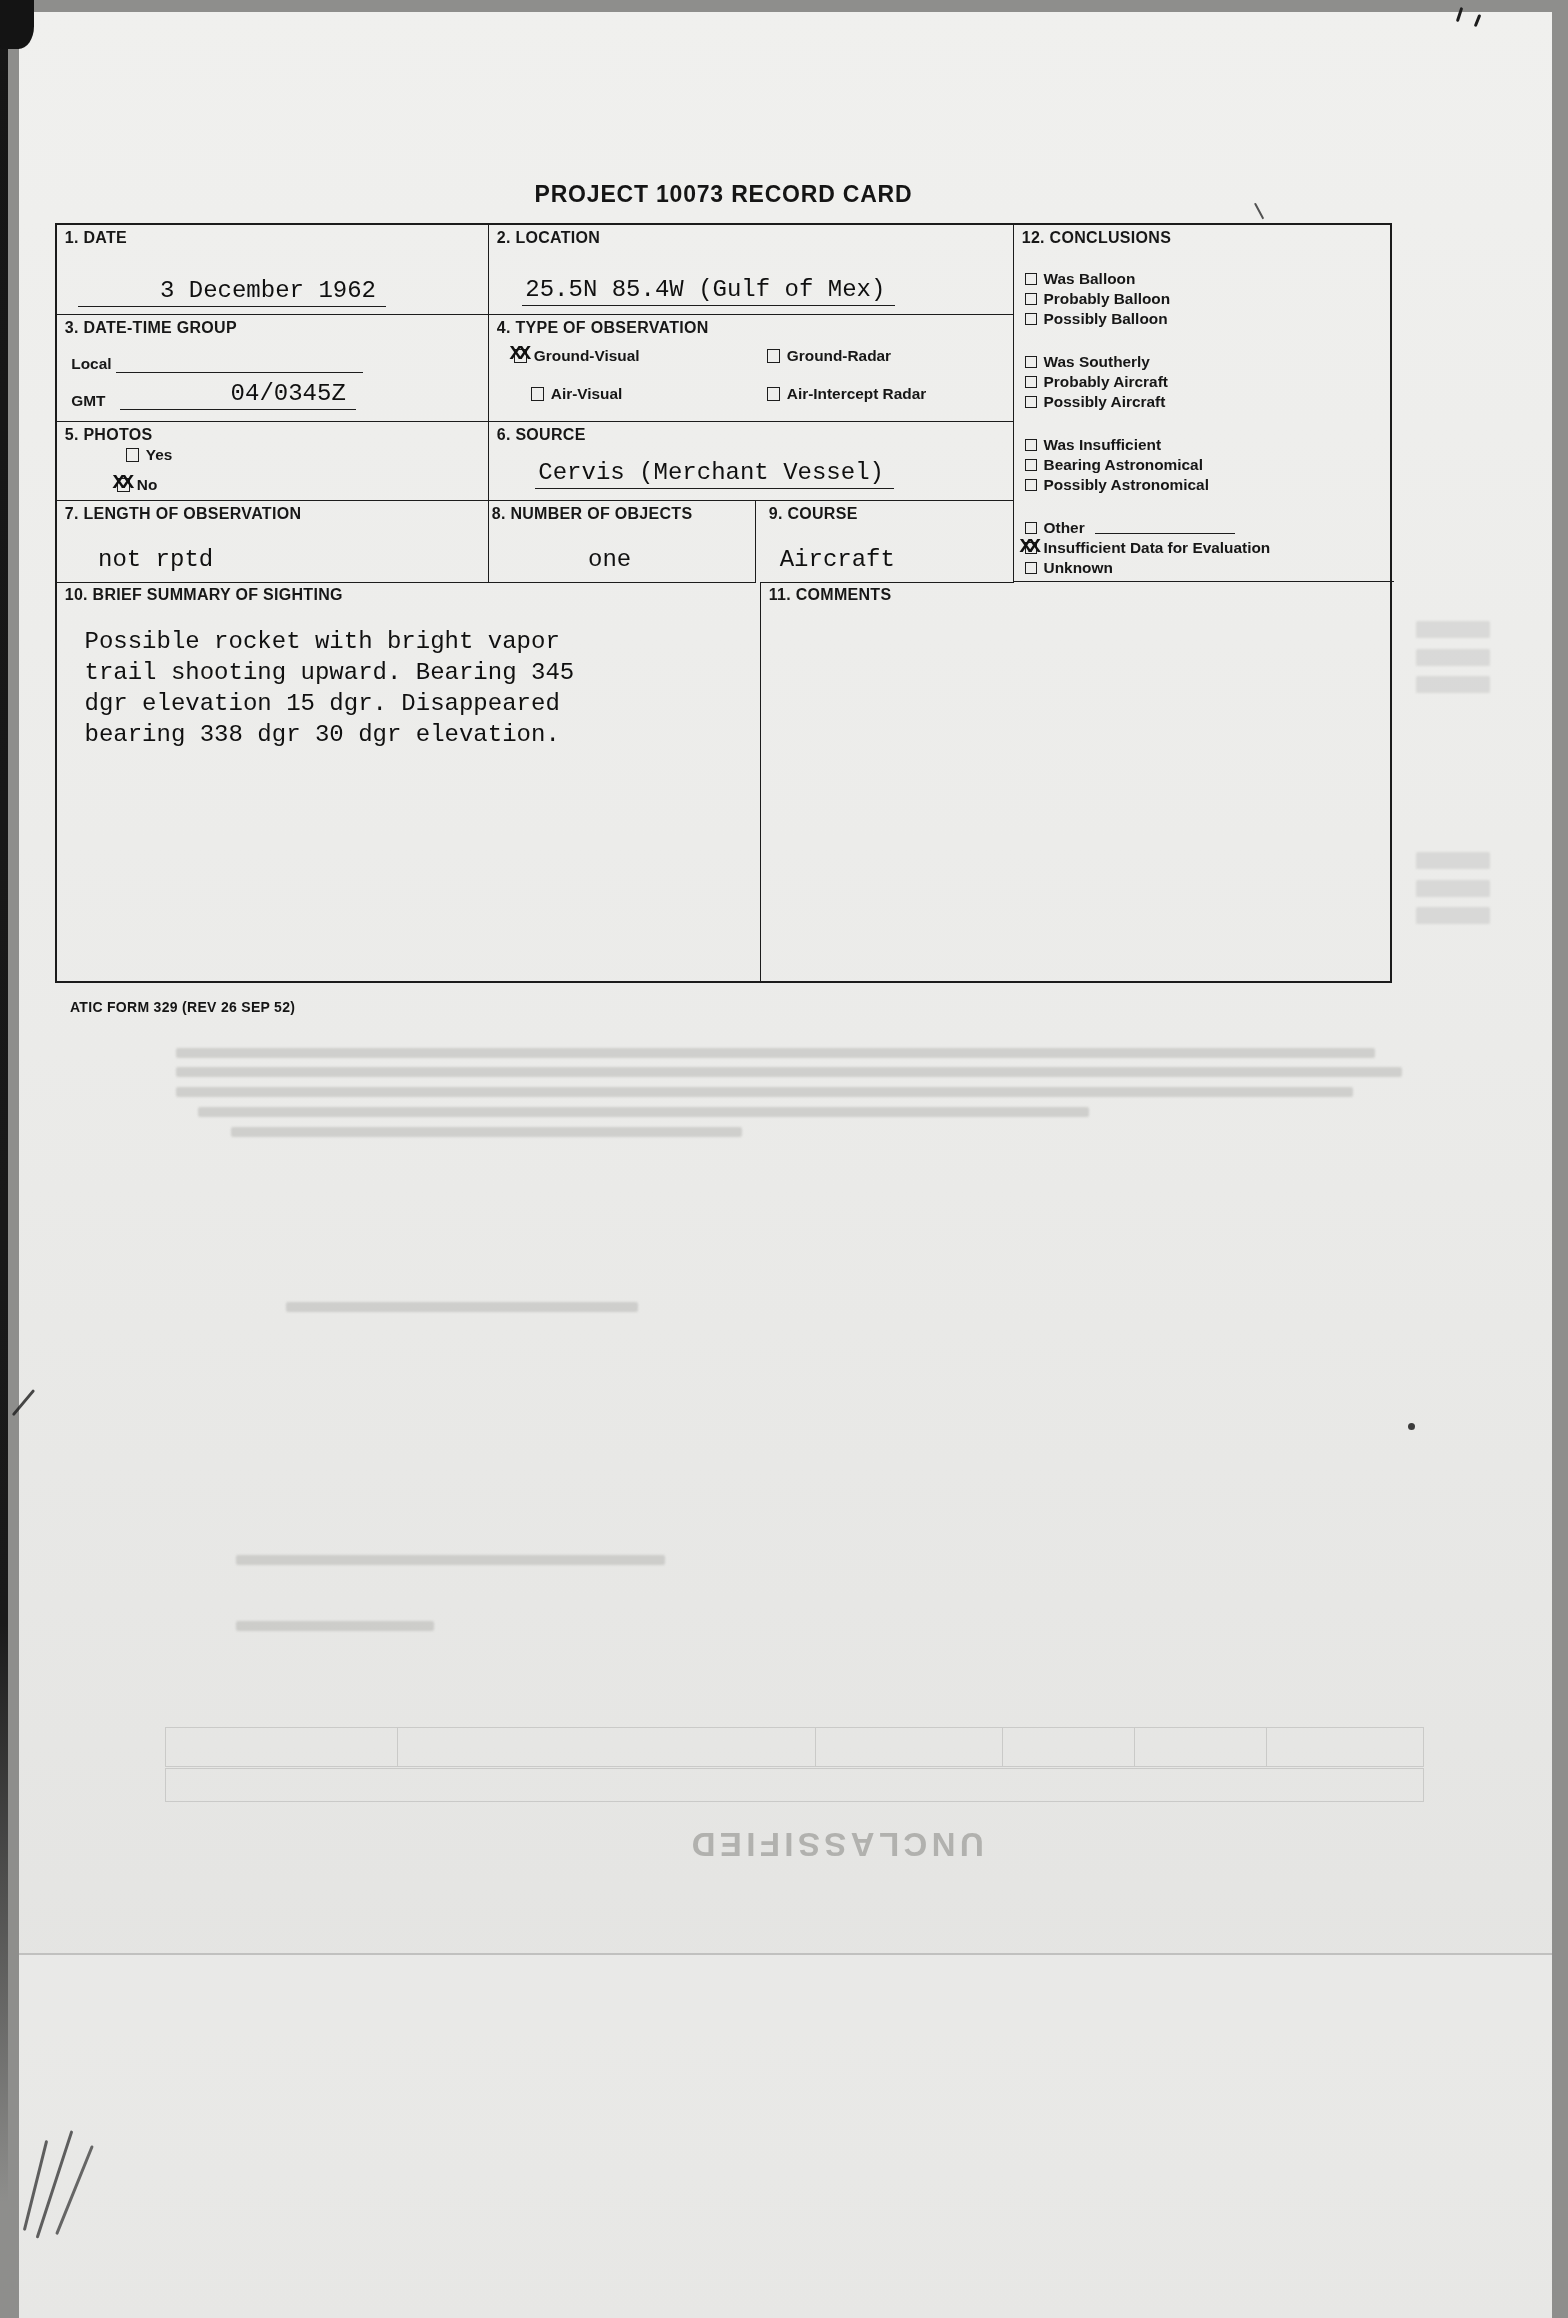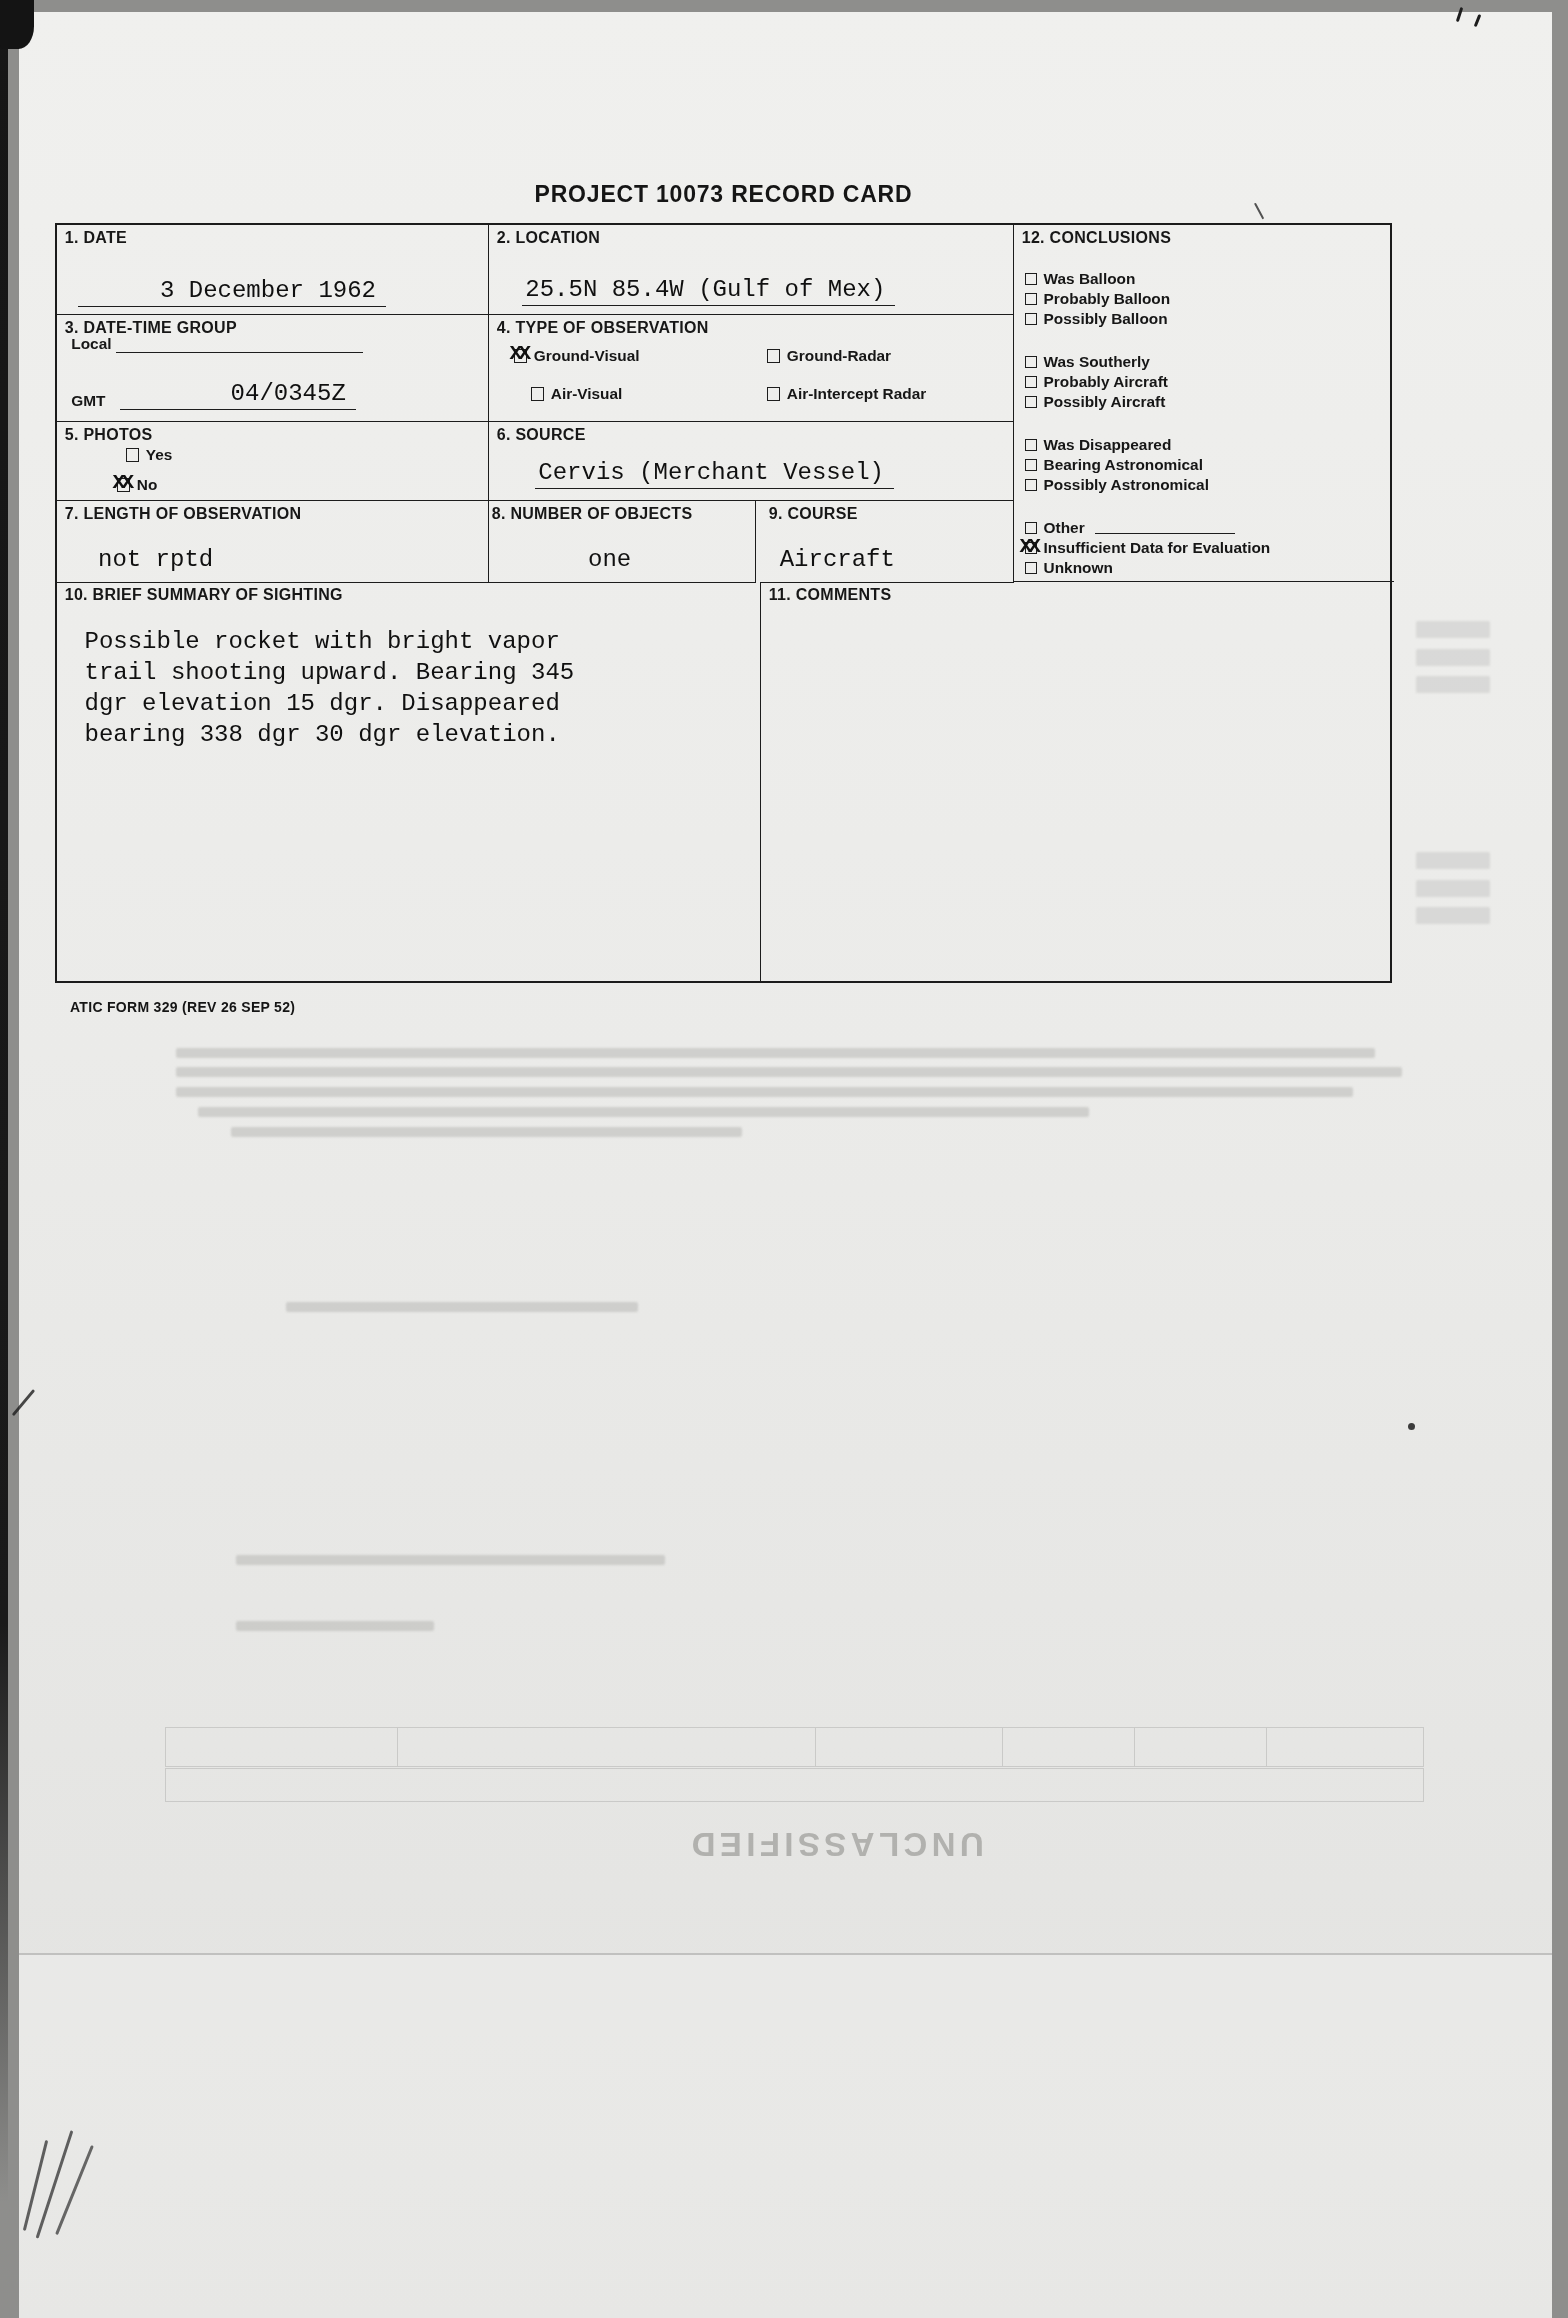--- a/index.html
+++ b/index.html
@@ -150,21 +150,21 @@
           <div class="citem">
             <span class="cmark"></span>
             <span class="cb2"></span>
             <span class="clabel">Possibly Aircraft</span>
           </div>
         </div>
         <div class="cgroup">
           <div class="citem">
             <span class="cmark"></span>
             <span class="cb2"></span>
-            <span class="clabel">Was Disappeared</span>
+            <span class="clabel">Was Insufficient</span>
           </div>
           <div class="citem">
             <span class="cmark"></span>
             <span class="cb2"></span>
             <span class="clabel">Bearing Astronomical</span>
           </div>
           <div class="citem">
             <span class="cmark"></span>
             <span class="cb2"></span>
             <span class="clabel">Possibly Astronomical</span>
@@ -186,21 +186,21 @@
             <span class="cmark"></span>
             <span class="cb2"></span>
             <span class="clabel">Unknown</span>
           </div>
         </div>
       </div>
     </div>
 
     <div class="cell br bb" style="left:0; top:90px; width:432px; height:107px;">
       <span class="flabel">3. DATE-TIME GROUP</span>
-      <div style="position:absolute; left:14.3px; top:20px; display:flex; align-items:flex-end;">
+      <div style="position:absolute; left:14.3px; top:40px; display:flex; align-items:flex-end;">
         <span class="small-label">Local</span>
         <span class="blank-line" style="width:247px; margin-left:4.4px;"></span>
       </div>
       <div style="position:absolute; left:14.3px; top:65px; display:flex; align-items:flex-end;">
         <span class="small-label">GMT</span>
         <span class="typed uline" style="margin-left:14.3px; min-width:236px;">04/0345Z</span>
       </div>
     </div>
 
     <div class="cell br bb" style="left:432px; top:90px; width:525px; height:107px;">

